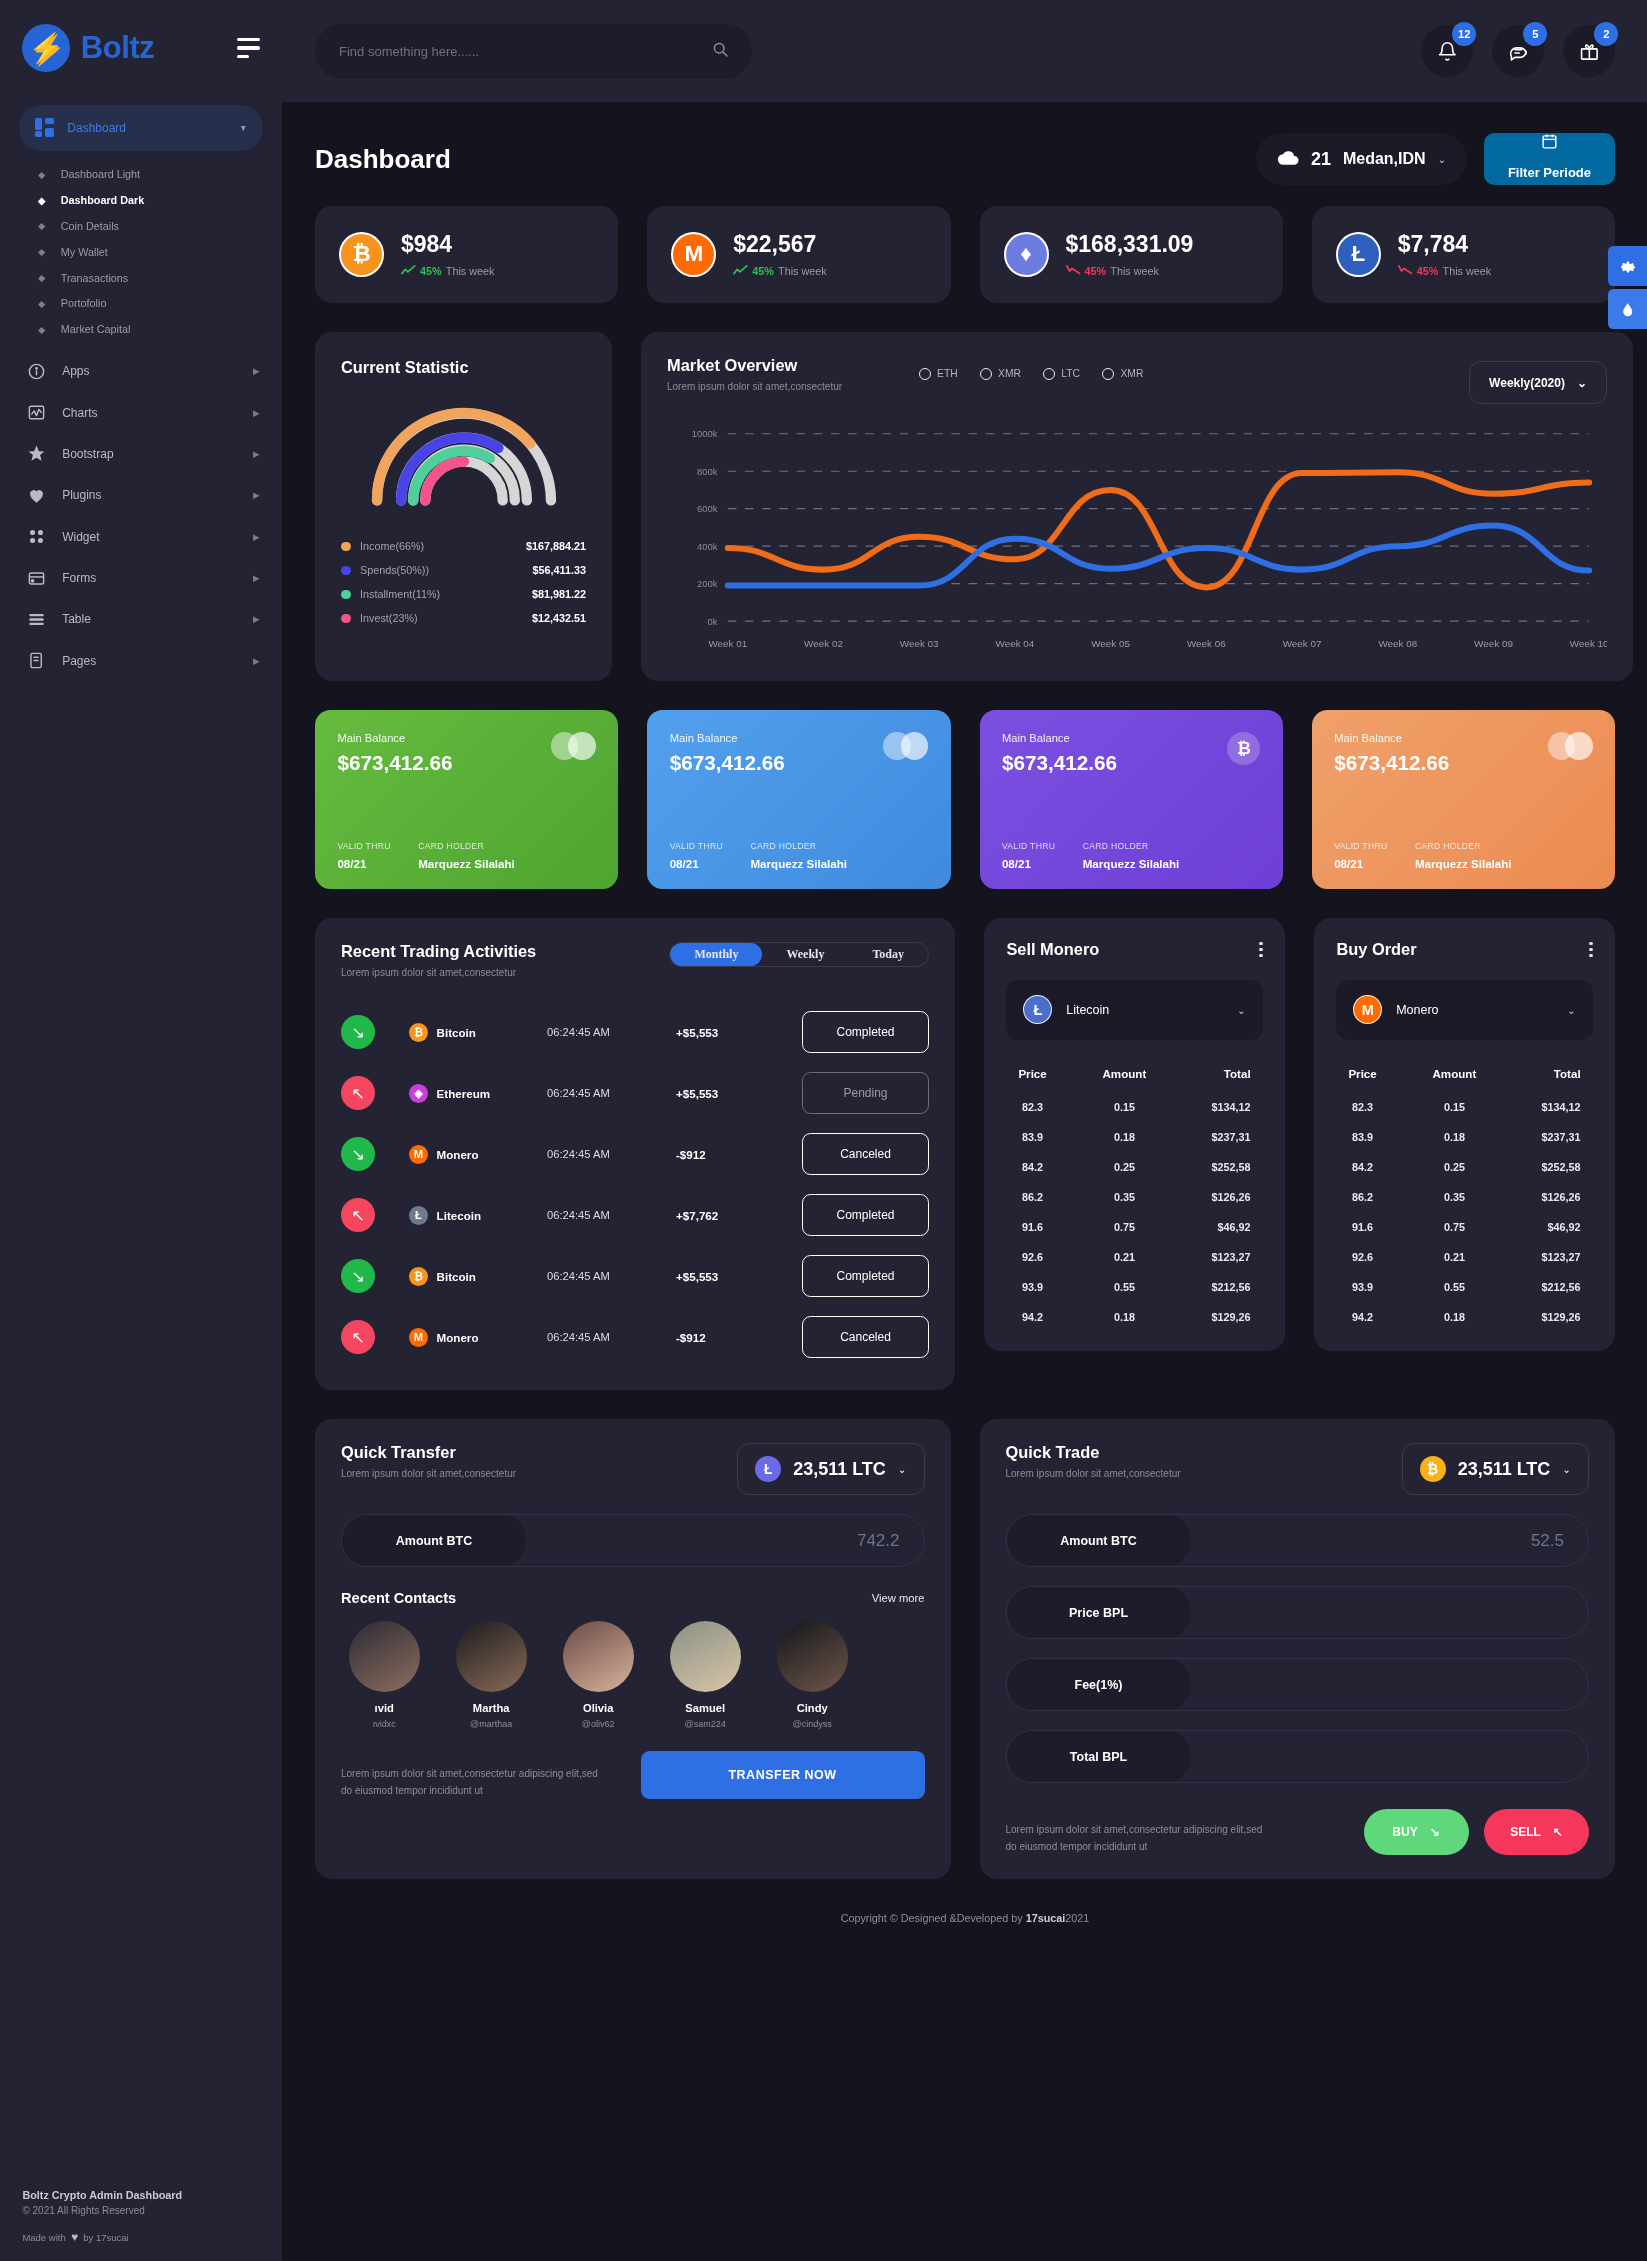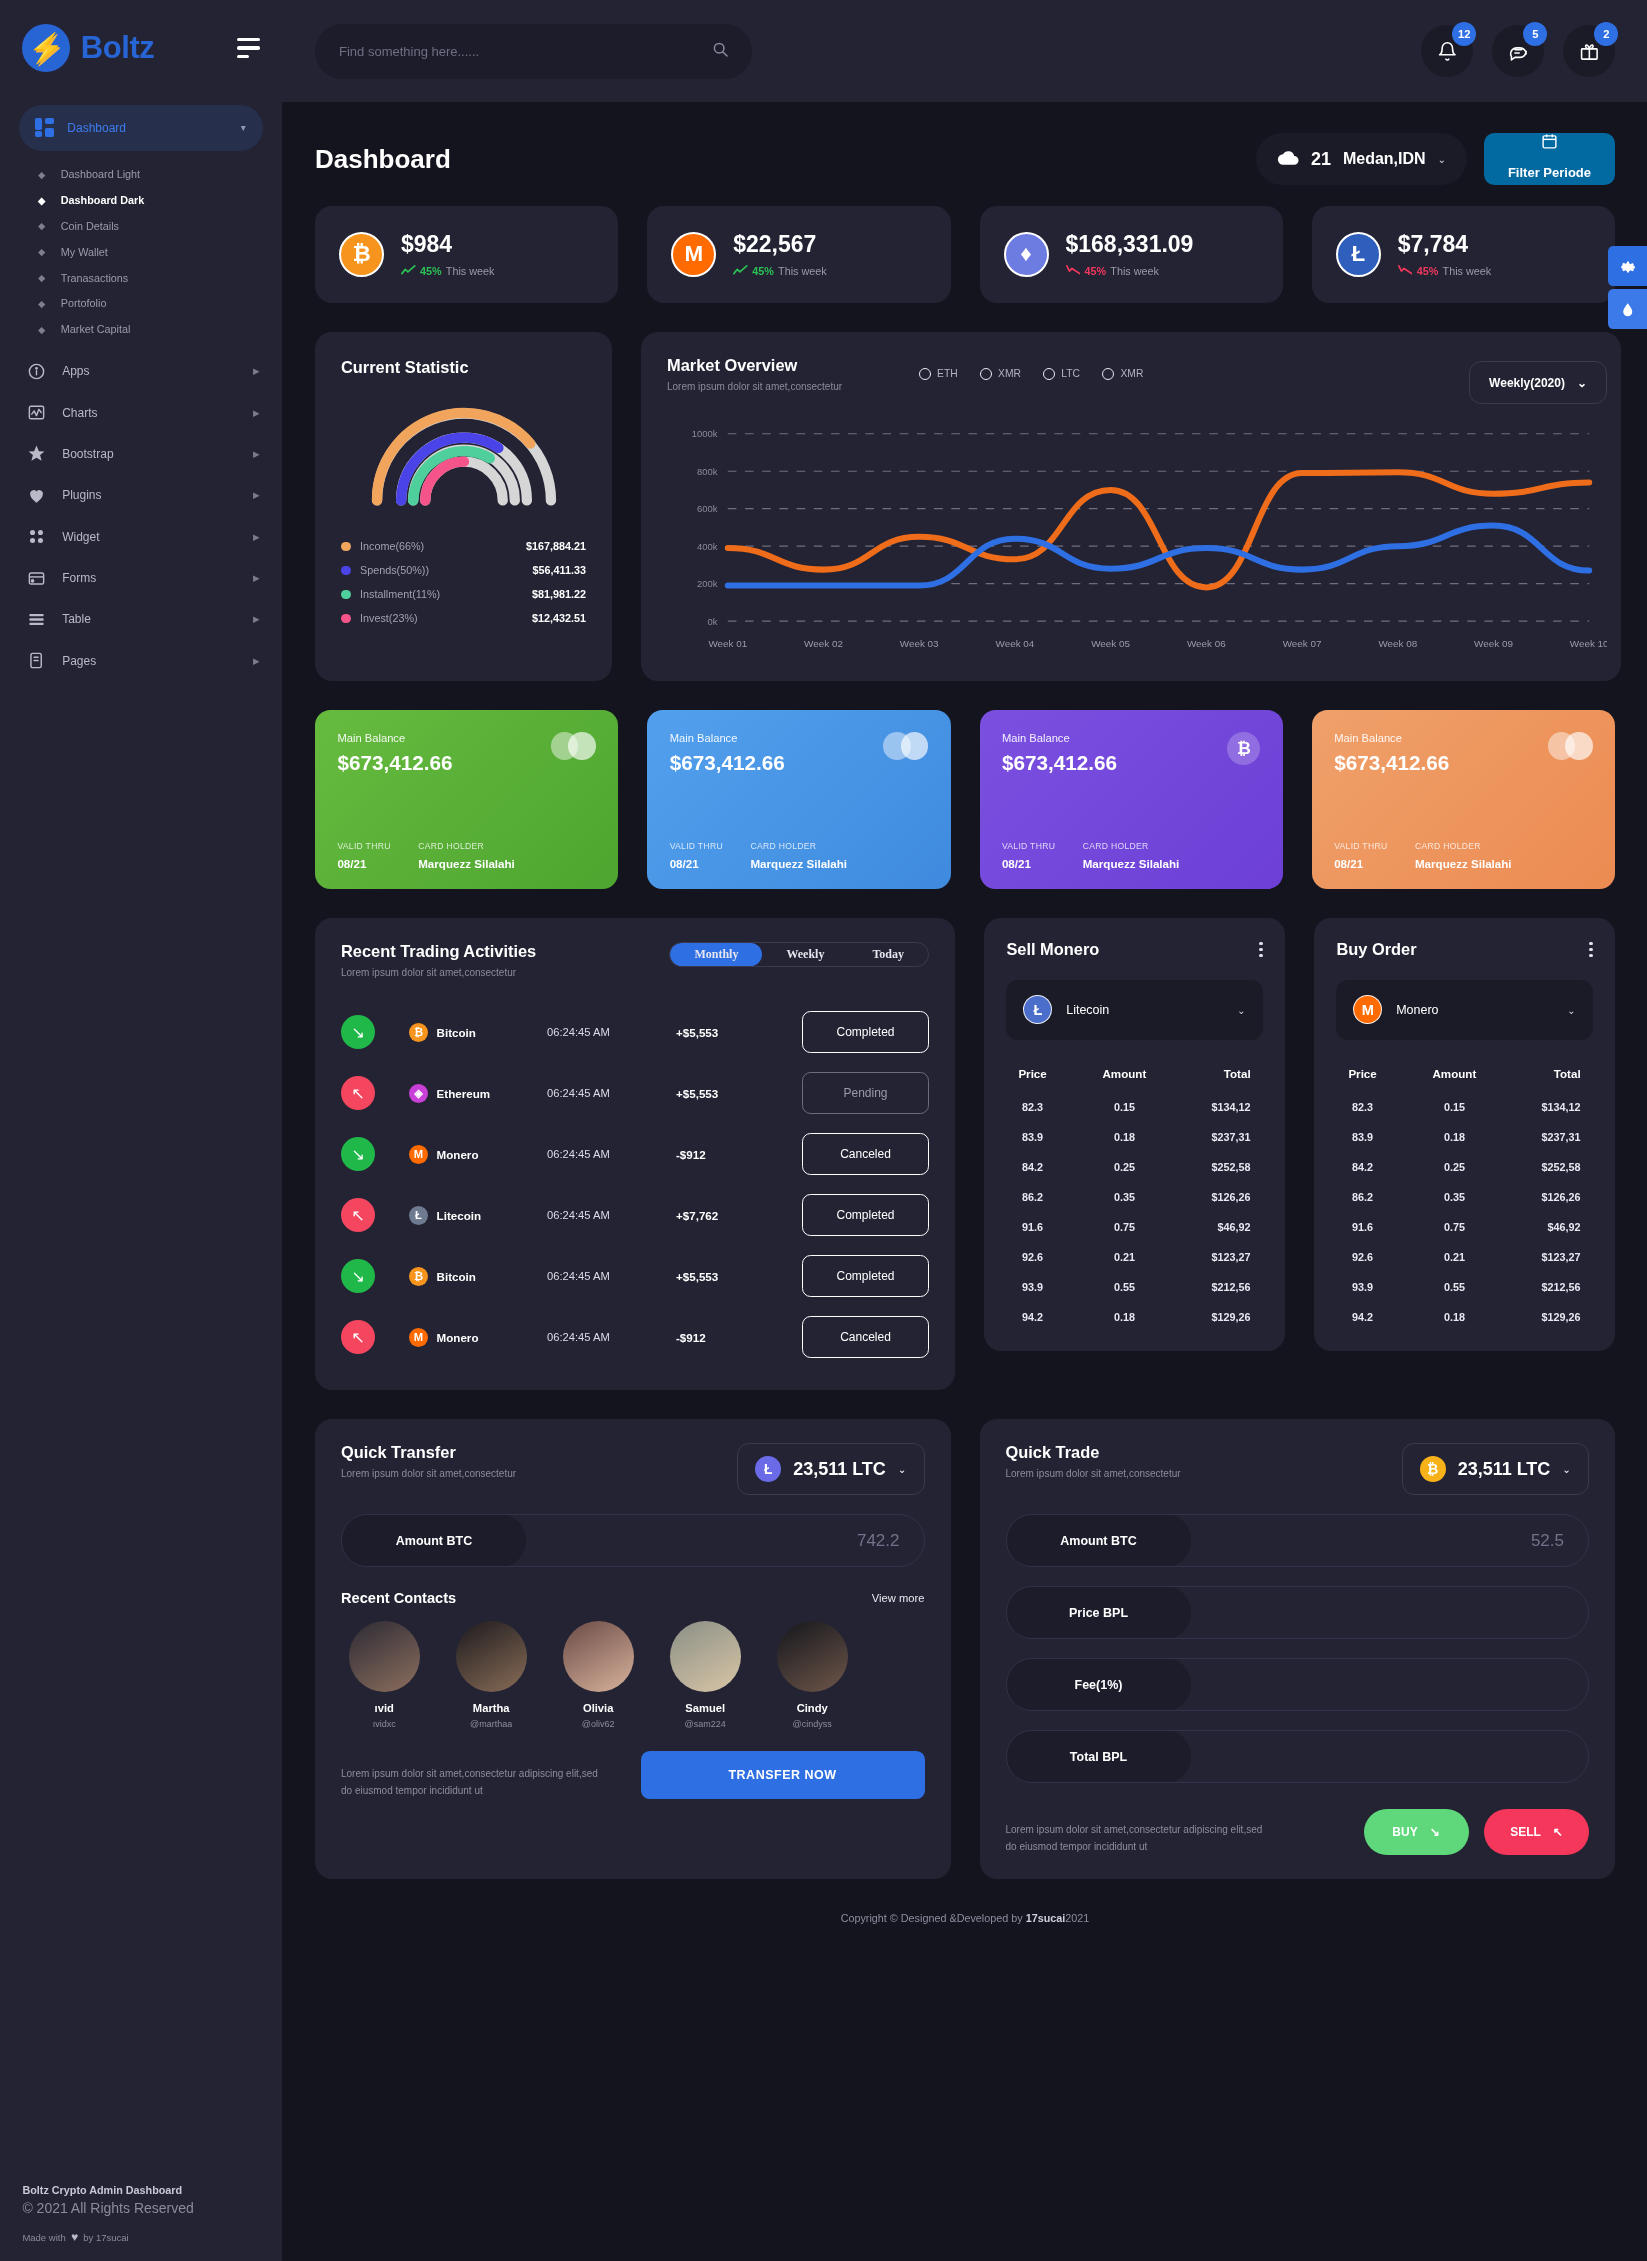--- a/index.html
+++ b/index.html
@@ -74,21 +74,21 @@
   .grp-item {
     display: flex; align-items: center; gap: 15.5px;
     padding: 11.2px 22.4px 11.2px 26px; font-size: 12px; color: #b9b9c8; cursor: pointer;
   }
   .grp-item .gi { width: 20.7px; flex: 0 0 20.7px; display: flex; align-items: center; justify-content: center; }
   .grp-item .arrow { margin-left: auto; font-size: 8.6px; color: #7b7b8c; }
   .grp-item svg { display: block; }
 
   .side-footer { margin-top: auto; padding: 0 22.4px; }
   .sf-title { font-size: 10.8px; font-weight: bold; color: #c9c9d6; margin-top: 39px; }
-  .sf-sub { font-size: 14px; color: #8b8b9c; margin-top: 4.3px; }
+  .sf-sub { font-size: 10px; color: #8b8b9c; margin-top: 4.3px; }
   .sf-made { font-size: 9.5px; color: #8b8b9c; margin-top: 13.8px; display: flex; align-items: center; gap: 5.2px; }
   .sf-made .heart { color: #b9b9c8; font-size: 12px; }
 
   
   .main { flex: 1; display: flex; flex-direction: column; background: #14141f; min-width: 0; }
 
   .topbar { height: 102px; display: flex; align-items: center; padding: 0 33px; background: #232333; }
   .search {
     width: 437px; height: 55px; background: #1c1c2a; border-radius: 27.5px;
     display: flex; align-items: center; padding: 0 24px; gap: 8.6px;
@@ -157,21 +157,21 @@
   .card-sub { font-size: 10px; color: #8b8b9c; margin-top: 6px; }
 
   .stat-card-big { padding: 26px 26px 24px 26px; }
   .donut-wrap { display: flex; justify-content: center; margin-top: 13.8px; }
   .legend { margin-top: 29px; }
   .legend-row { display: flex; align-items: center; margin-bottom: 12px; font-size: 10.8px; }
   .legend-row .dot { width: 9.5px; height: 9.5px; border-radius: 50%; margin-right: 9.5px; flex: 0 0 9.5px; }
   .legend-row .lbl { color: #a0a0b1; }
   .legend-row .amt { margin-left: auto; font-weight: bold; font-size: 10.8px; color: #fff; }
 
-  .market { padding: 24px 14px 19px 26px; }
+  .market { padding: 24px 26px 19px 26px; }
   .market-head { display: flex; align-items: flex-start; }
   .radio-group { display: flex; gap: 22.4px; margin-left: 77px; margin-top: 12px; }
   .radio { display: flex; align-items: center; gap: 6px; font-size: 10.3px; color: #b3b3c2; cursor: pointer; }
   .radio .ring { width: 12px; height: 12px; border-radius: 50%; border: 1.7px solid #e9e9f2; }
   .weekly-sel {
     margin-left: auto; margin-top: 5.2px;
     border: 0.9px solid #3a3a4d; border-radius: 12px; padding: 13.8px 19px;
     display: flex; align-items: center; gap: 12px; font-size: 12px; font-weight: bold; cursor: pointer;
   }
   .chart-box { margin-top: 15.5px; }

